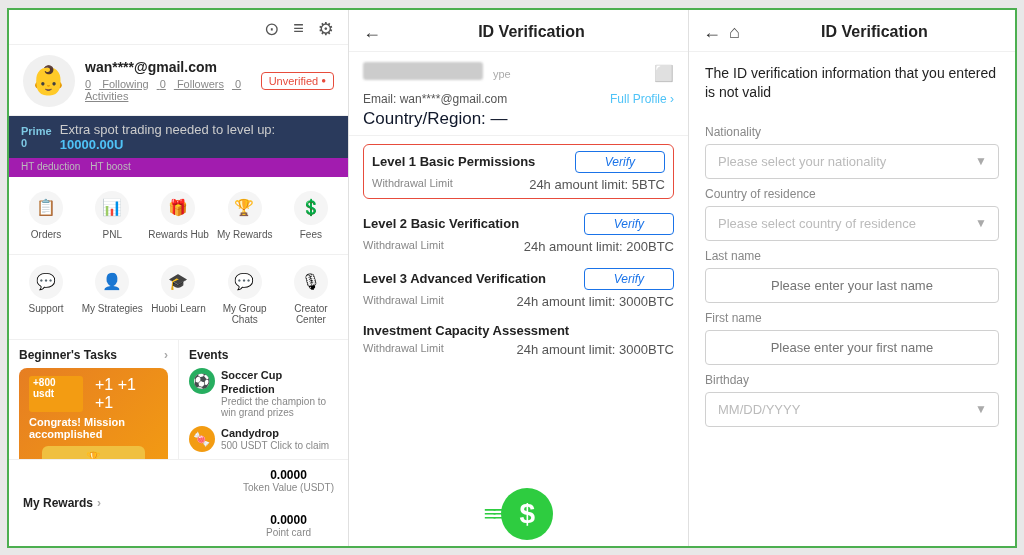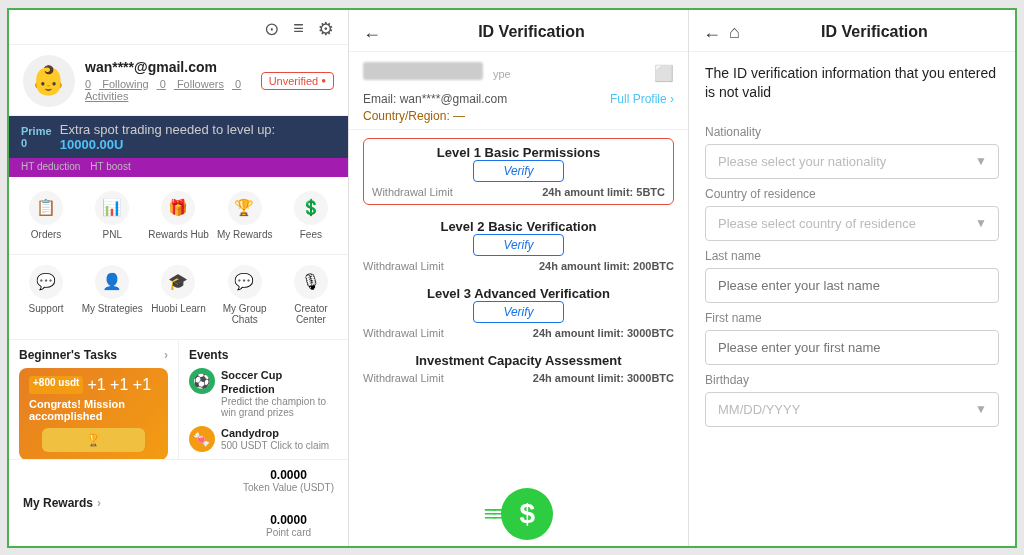--- a/index.html
+++ b/index.html
@@ -182,21 +182,21 @@
     .task-reward-box {
       background: linear-gradient(135deg, #e67e22, #f39c12);
       border-radius: 8px;
       padding: 8px 10px;
       color: #fff;
       font-size: 10px;
       margin-bottom: 6px;
     }
     .task-reward-row {
       display: flex;
-      gap: 4px;
+      gap: 12px;
       margin-bottom: 4px;
     }
     .task-badge {
       background: #f39c12;
       color: #fff;
       font-size: 10px;
       padding: 1px 4px;
       border-radius: 3px;
       font-weight: 700;
     }
@@ -303,42 +303,41 @@
     }
     .id-blur {
       width: 120px;
       height: 18px;
       background: #ccc;
       border-radius: 3px;
       margin-bottom: 6px;
       filter: blur(1px);
     }
     .id-email { font-size: 12px; color: #555; margin-bottom: 3px; }
-    .id-country { font-size: 12px; color: #a16207; }
+    .id-country { font-size: 17px; color: #0f172a; }
     .full-profile-link {
       float: right;
       font-size: 12px;
       color: #4fc3f7;
       cursor: pointer;
     }
 
     .verification-list {
       flex: 1;
       overflow-y: auto;
       padding: 8px 14px;
     }
     .verif-item {
       margin-bottom: 14px;
     }
     .verif-header {
       display: flex;
       align-items: center;
       justify-content: space-between;
       margin-bottom: 4px;
-      flex-direction: column;
     }
     .verif-title {
       font-size: 13px;
       font-weight: 700;
       color: #222;
     }
     .verif-btn {
       border: 1.5px solid #1a73e8;
       color: #1a73e8;
       background: #fff;
@@ -348,23 +347,23 @@
       cursor: pointer;
       font-style: italic;
     }
     .verif-limit-row {
       display: flex;
       justify-content: space-between;
       font-size: 11px;
       color: #888;
     }
     .verif-limit-val {
-      font-size: 11px;
+      font-size: 13px;
       color: #555;
-      font-weight: 700;
+      font-weight: 400;
     }
     .verif-item.highlight {
       border: 1.5px solid #e74c3c;
       border-radius: 6px;
       padding: 6px 8px;
     }
 
     .crypto-footer {
       display: flex;
       justify-content: center;
@@ -416,20 +415,21 @@
     }
     .form-input {
       width: 100%;
       border: 1px solid #d0d0d0;
       border-radius: 4px;
       padding: 9px 12px;
       font-size: 13px;
       color: #bbb;
       background: #fff;
       outline: none;
+      text-align: center;
     }
     .form-select {
       width: 100%;
       border: 1px solid #d0d0d0;
       border-radius: 4px;
       padding: 9px 12px;
       font-size: 13px;
       color: #bbb;
       background: #fff;
       outline: none;

